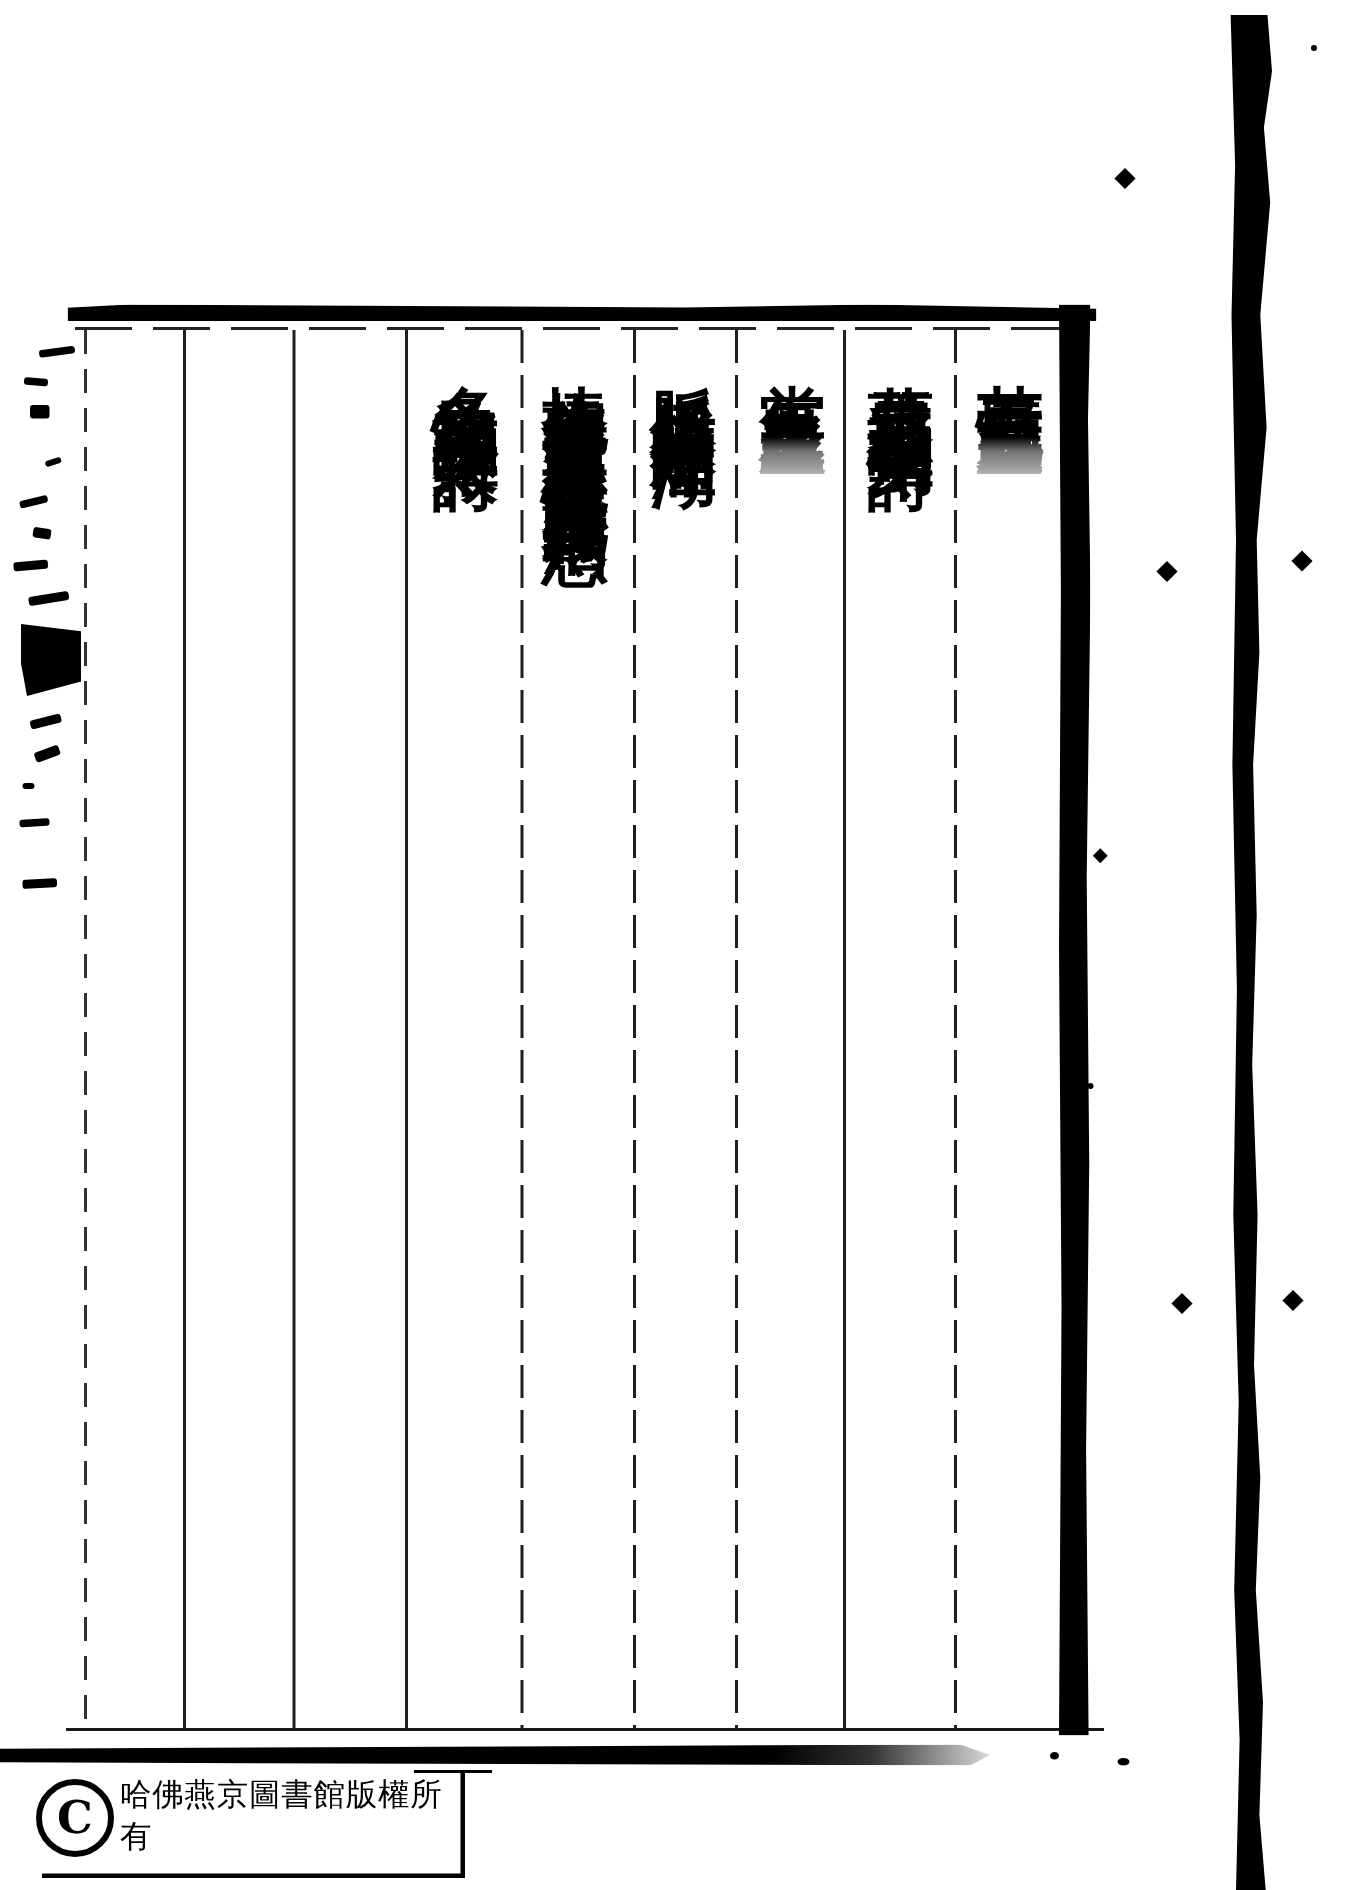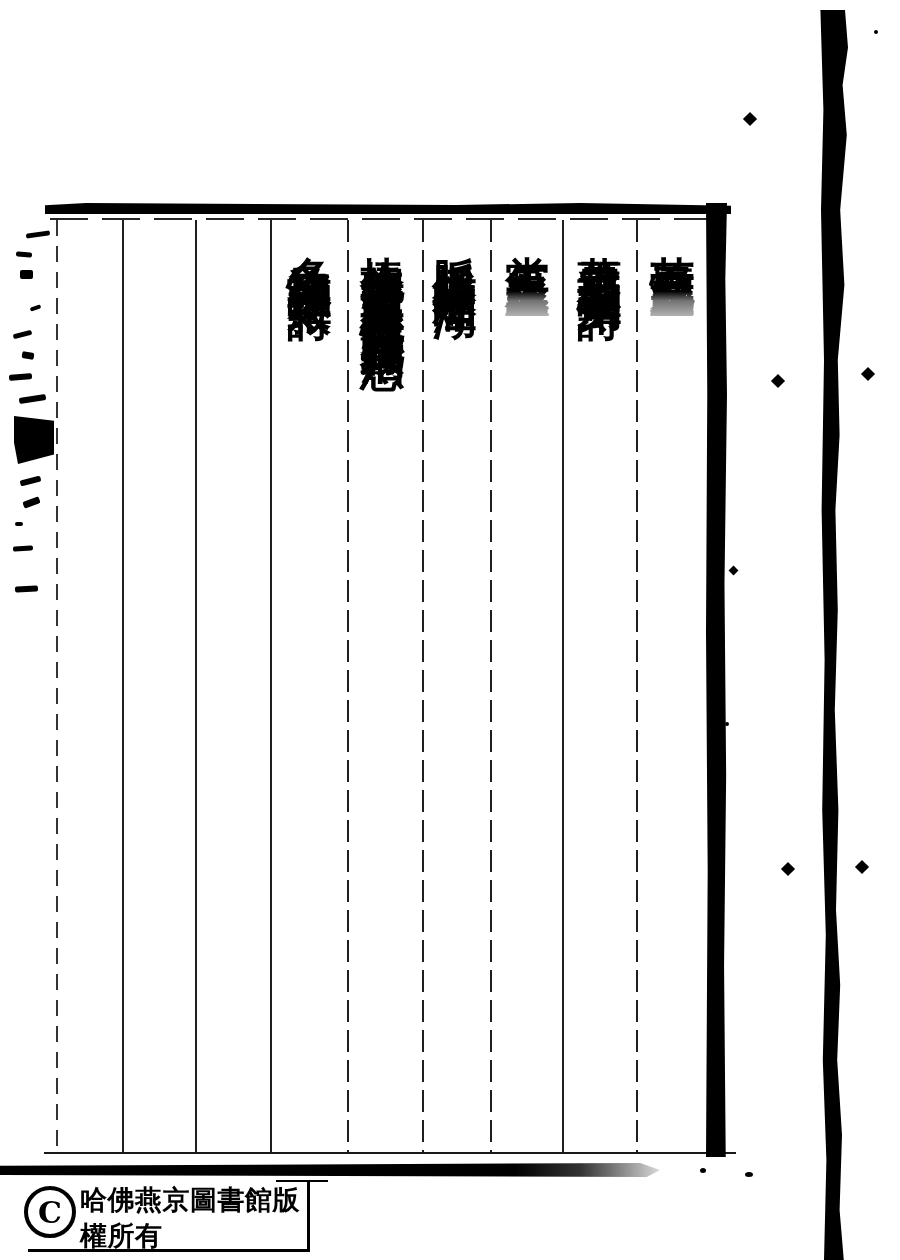--- a/index.html
+++ b/index.html
@@ -44,21 +44,21 @@
   
   .stamp{position:absolute;left:18px;top:1181px;width:292px;height:69px;}
   .stamp-border-right{position:absolute;right:0;top:0;width:3px;height:100%;background:#000;}
   .stamp-border-bottom{position:absolute;left:10px;bottom:-2px;width:282px;height:3px;background:#000;}
   .stamp-border-topseg{position:absolute;right:-18px;top:-1px;width:52px;height:2px;background:#000;}
   .stamp-c{
     position:absolute;left:6px;top:5px;width:44px;height:44px;border:4px solid #000;border-radius:50%;
     display:flex;align-items:center;justify-content:center;font-size:30px;font-weight:700;color:#000;
     font-family:"DejaVu Serif",serif;
   }
-  .stamp-cn{position:absolute;left:62px;top:1px;font-size:27px;font-weight:700;color:#000;
+  .stamp-cn{position:absolute;left:62px;top:1px;font-size:21px;font-weight:400;color:#000;
     letter-spacing:0.5px;font-family:"DejaVu Serif","Liberation Serif",serif;}
   .stamp-en{position:absolute;left:64px;top:39px;font-size:11px;font-weight:700;color:#000;
     letter-spacing:0.6px;font-family:"DejaVu Sans Mono","Liberation Mono",monospace;}
 </style>
 </head>
 <body>
 
 <div class="page">
 
   <div class="frame-top"></div>

